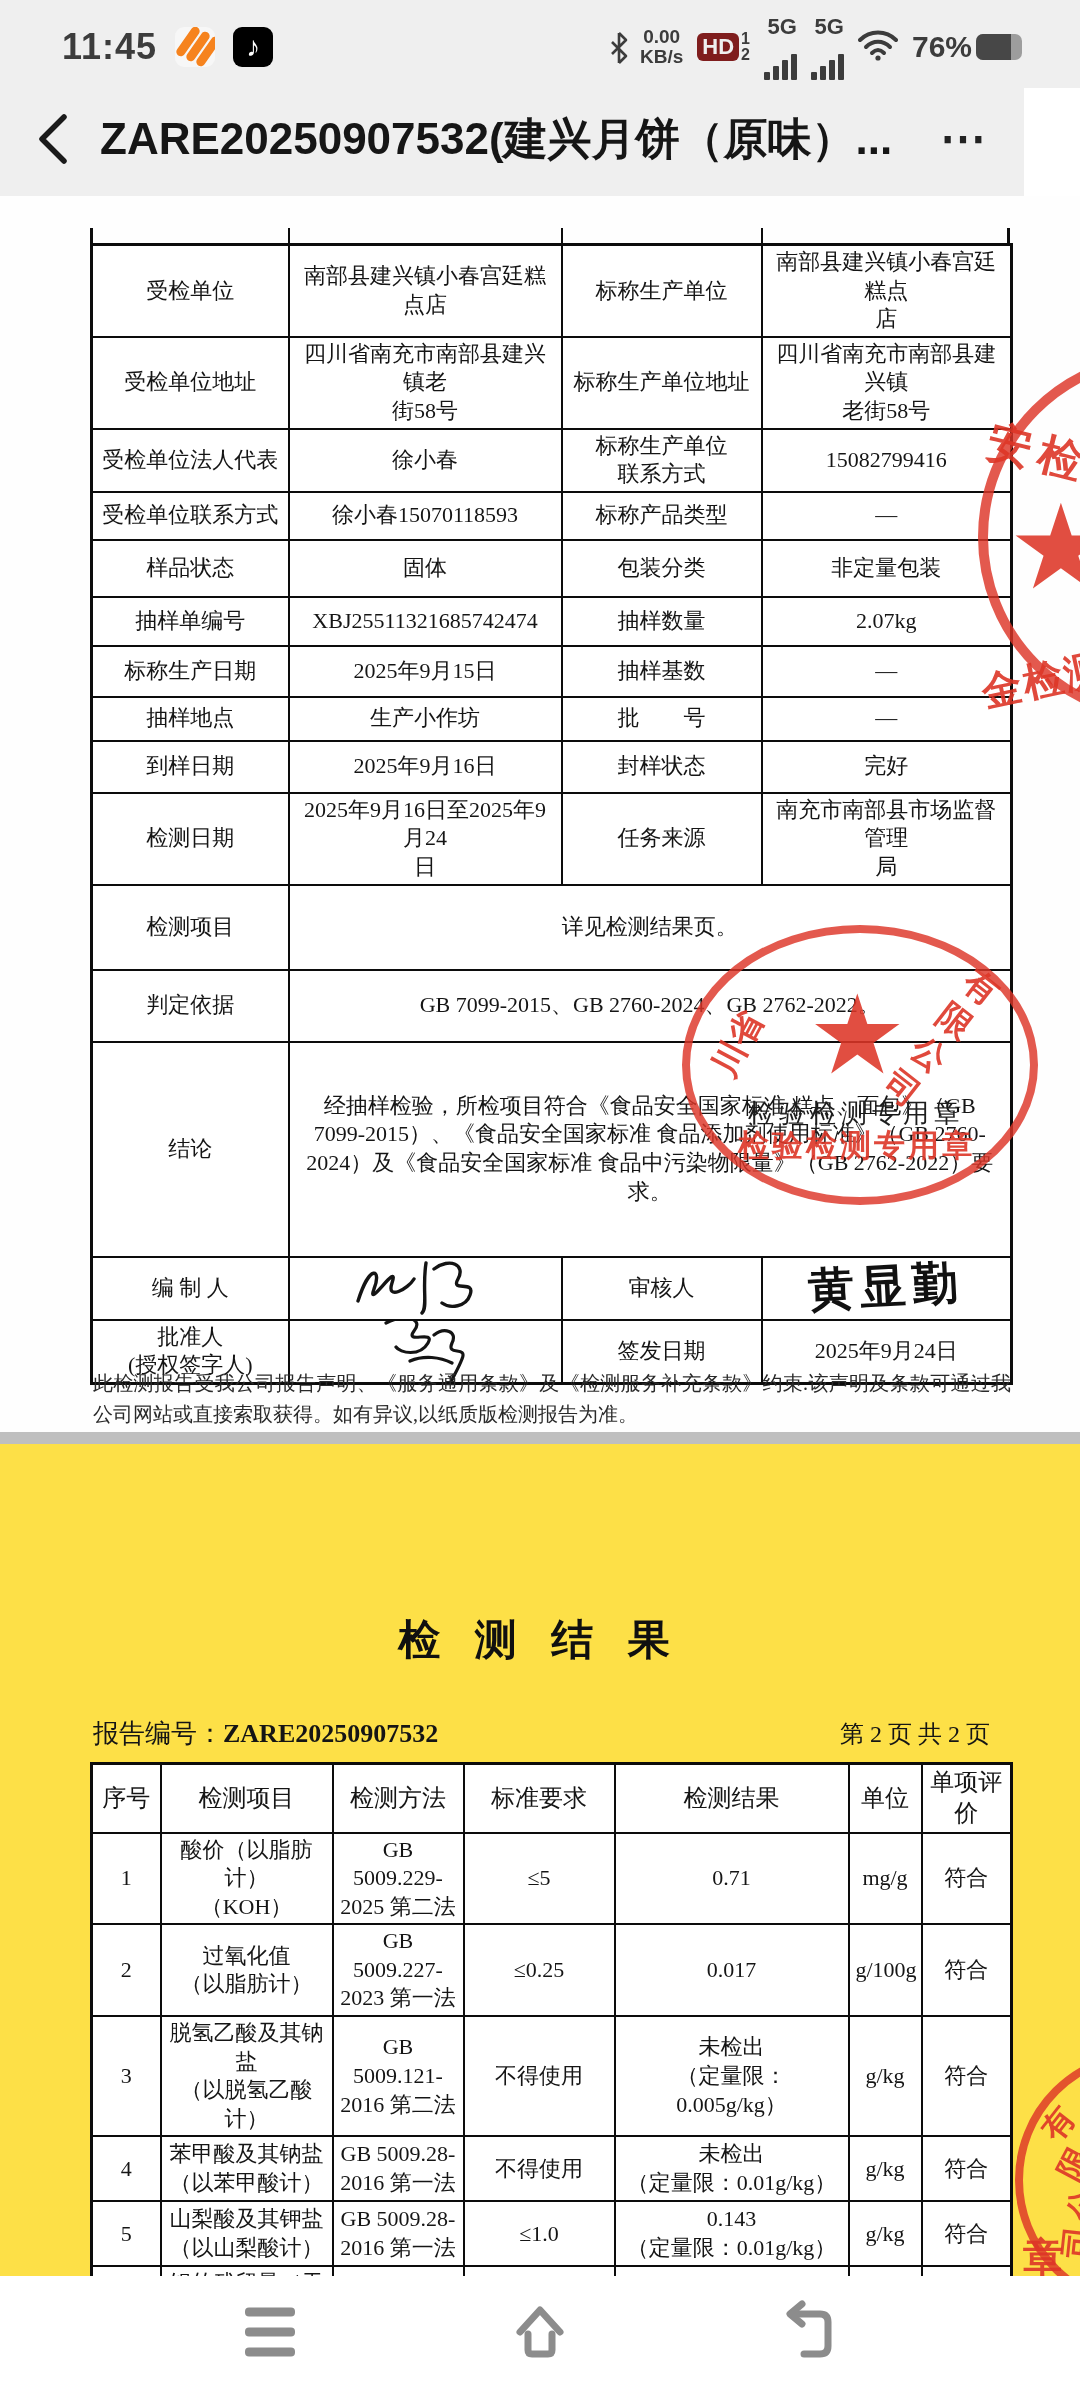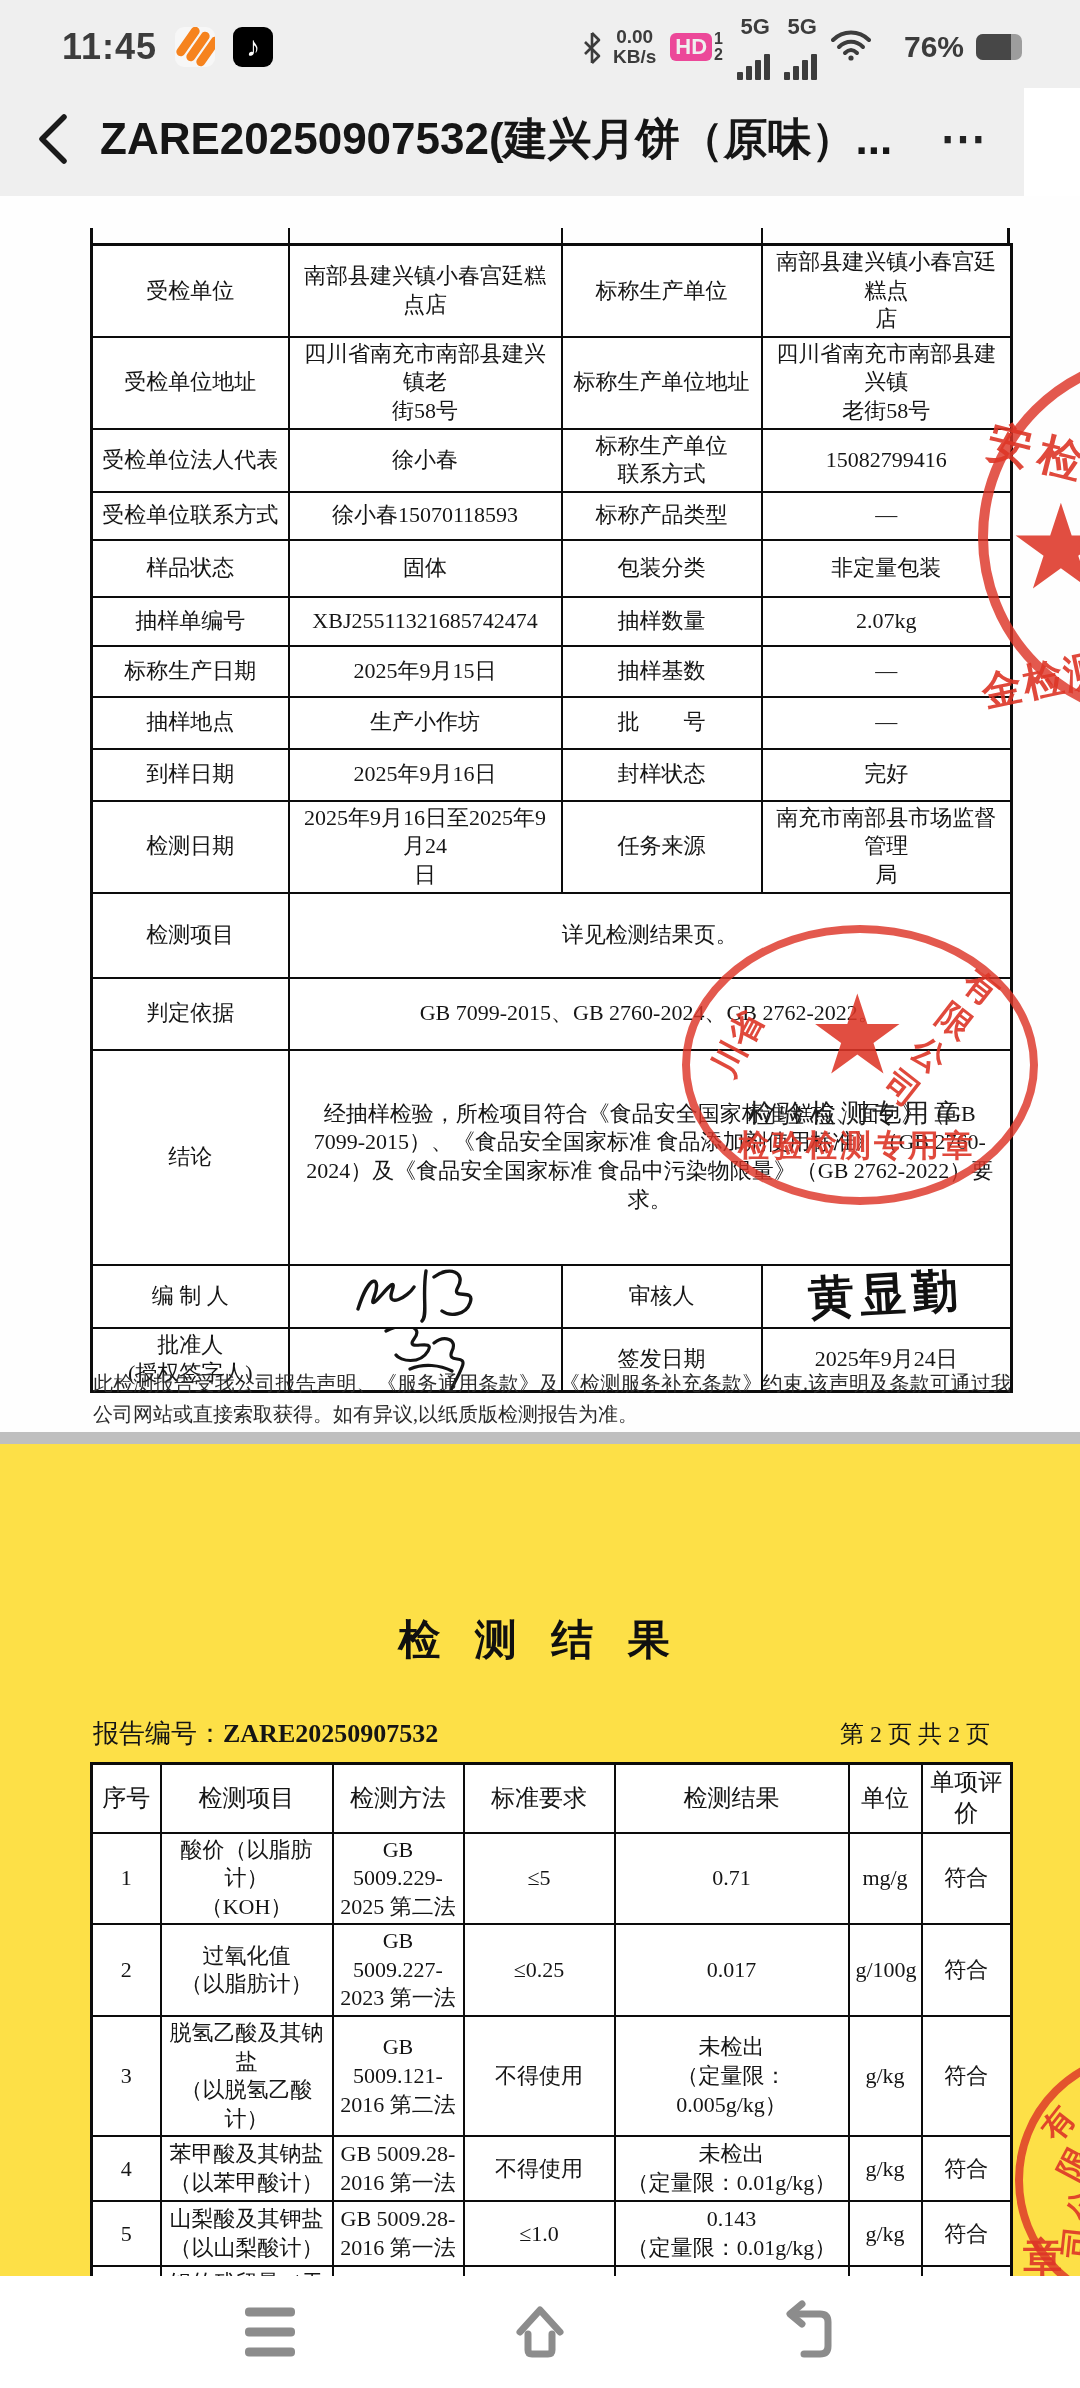--- a/index.html
+++ b/index.html
@@ -16,27 +16,27 @@
   .sb-appicon.orange i{position:absolute;width:34px;height:9px;background:#f6831e;border-radius:5px;transform:rotate(-55deg);}
   .sb-appicon.orange i:nth-child(1){left:-4px;top:10px}
   .sb-appicon.orange i:nth-child(2){left:6px;top:15px}
   .sb-appicon.orange i:nth-child(3){left:16px;top:20px}
   .sb-appicon.black{background:#000;color:#fff;display:flex;align-items:center;justify-content:center;font-size:28px;}
   .sb-right{margin-left:auto;display:flex;align-items:center;gap:14px;}
   .bt{width:16px;height:30px;position:relative;}
   .bt svg{display:block}
   .sb-speed{display:flex;flex-direction:column;align-items:center;line-height:1.05;font-size:19px;font-weight:600;}
   .hd{display:flex;align-items:center;gap:2px;}
-  .hd .hd-box{background:#ec4899;color:#efefef;font-weight:700;font-size:22px;border-radius:6px;padding:1px 5px;}
+  .hd .hd-box{background:#7f1d1d;color:#efefef;font-weight:700;font-size:22px;border-radius:6px;padding:1px 5px;}
   .hd .hd-nums{display:flex;flex-direction:column;font-size:16px;font-weight:700;line-height:1;color:#3c3c3c;}
   .net{display:flex;align-items:flex-end;gap:4px;flex-direction:column;}
   .net .g{font-size:22px;font-weight:700;margin-bottom:8px;}
   .bars{display:flex;align-items:flex-end;gap:3px;height:28px;}
   .bars i{width:6px;background:#3c3c3c;border-radius:1px;display:block;}
-  .sb-batt{display:flex;align-items:center;gap:12px;margin-left:19px;}
+  .sb-batt{display:flex;align-items:center;gap:4px;}
   .sb-pct{font-size:30px;font-weight:600;}
   .batt{width:46px;height:26px;border-radius:7px;background:#9d9d9d;position:relative;overflow:hidden;}
   .batt i{position:absolute;left:0;top:0;bottom:0;width:76%;background:#474747;}
   .batt:after{content:"";position:absolute;right:-6px;top:8px;width:4px;height:10px;background:#9d9d9d;border-radius:2px;}
 
   
   .appheader{position:absolute;left:0;top:88px;width:1024px;height:108px;background:#efefef;
              display:flex;align-items:center;box-sizing:border-box;padding:0 34px 6px 30px;}
   .back{width:44px;height:56px;flex:0 0 auto;}
   .title{font-family:"Liberation Sans","DejaVu Sans",sans-serif;font-size:44px;font-weight:600;color:#161616;
@@ -221,21 +221,21 @@
             <td>XBJ25511321685742474</td>
             <td class="lab">抽样数量</td>
             <td>2.07kg</td>
           </tr>
       <tr style="height:51px">
             <td class="lab">标称生产日期</td>
             <td>2025年9月15日</td>
             <td class="lab">抽样基数</td>
             <td>—</td>
           </tr>
-      <tr style="height:52px">
+      <tr style="height:44px">
             <td class="lab">抽样地点</td>
             <td>生产小作坊</td>
             <td class="lab">批　　号</td>
             <td>—</td>
           </tr>
       <tr style="height:52px">
             <td class="lab">到样日期</td>
             <td>2025年9月16日</td>
             <td class="lab">封样状态</td>
             <td>完好</td>

